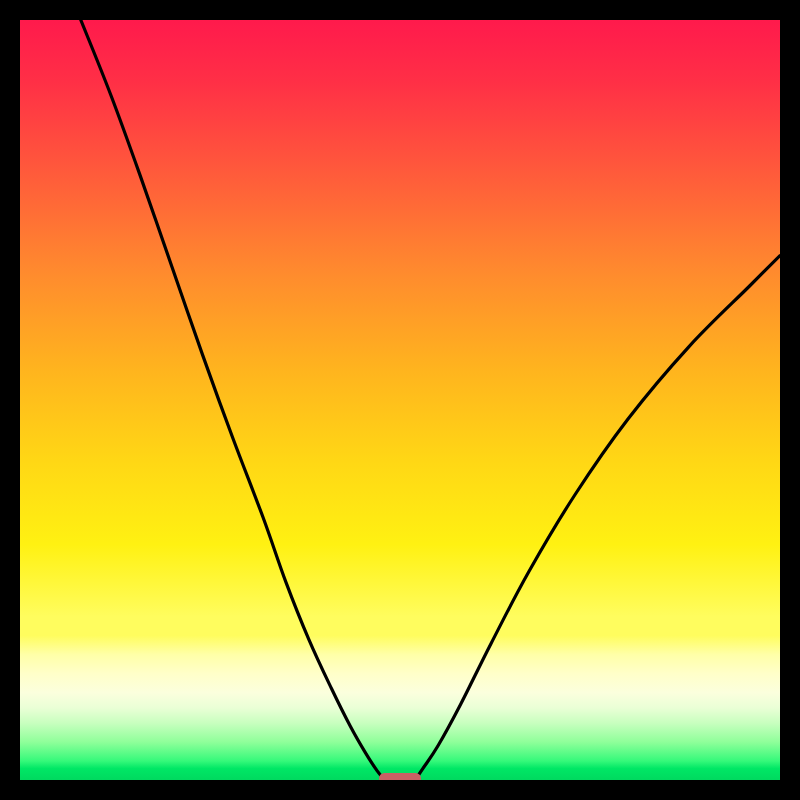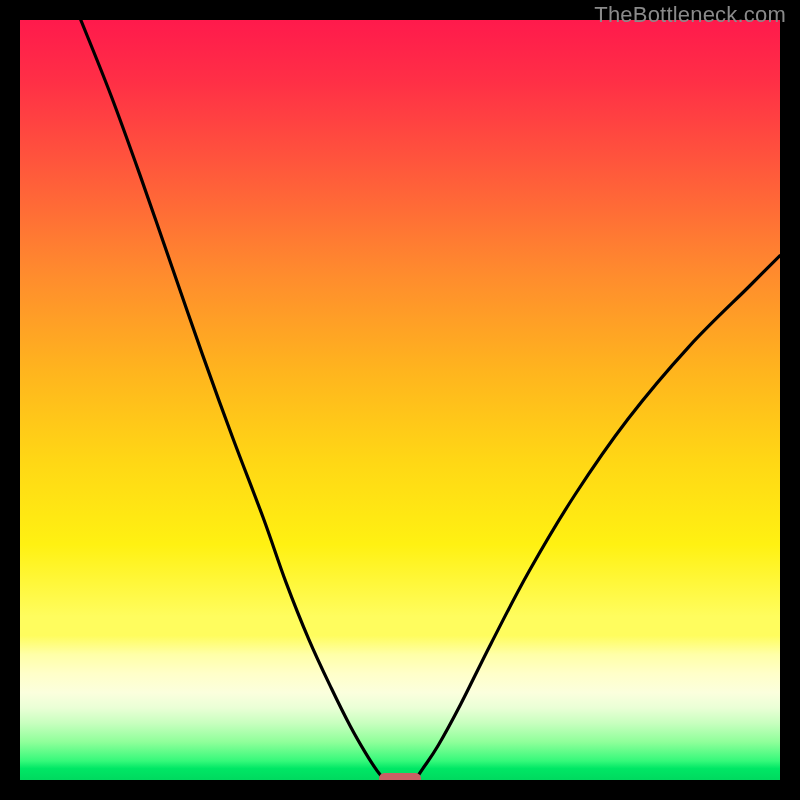--- a/index.html
+++ b/index.html
@@ -77,14 +77,13 @@
     <div class="gradient"></div>
 
     <svg class="curves" viewBox="0 0 760 760" preserveAspectRatio="none">
       <path d="M 60.800000000000004 0 C 66.272 13.68 80.256 47.272 91.2 76 C 102.144 104.72800000000001 110.656 128.82000000000002 121.60000000000001 159.60000000000002 C 132.544 190.38000000000002 141.056 215.536 152 247 C 162.944 278.464 171.45600000000002 303.62 182.4 334.4 C 193.344 365.17999999999995 201.85600000000002 388.58799999999997 212.8 418 C 223.744 447.41200000000003 233.62400000000002 471.808 243.20000000000002 497.8 C 252.776 523.792 257.79200000000003 540.512 266 562.4 C 274.20799999999997 584.288 280.59200000000004 600.2479999999999 288.8 619.4 C 297.008 638.552 304.07599999999996 653.068 311.59999999999997 668.8 C 319.12399999999997 684.5319999999999 324.444 695.1719999999999 330.6 706.8 C 336.75600000000003 718.428 341.012 725.4656 345.8 733.4 C 350.588 741.3344 353.78 746.092 357.2 750.88 C 360.62 755.668 363.432 758.3584 364.8 760" fill="none" stroke="#000" stroke-width="3.2" stroke-linecap="round"></path>
       <path d="M 395.2 760 C 396.568 757.948 398.696 754.7560000000001 402.8 748.6 C 406.904 742.444 411.1600000000001 737.428 418.00000000000006 725.8 C 424.84000000000003 714.1719999999999 431.224 702.468 440.79999999999995 684 C 450.3759999999999 665.532 458.888 647.1400000000001 471.2 623.2 C 483.512 599.26 494.15200000000004 577.676 509.20000000000005 551 C 524.248 524.324 537.016 502.36 554.8 475 C 572.584 447.64 587.48 425.676 608 399 C 628.52 372.324 646.9119999999999 350.74 668.8 326.8 C 690.688 302.86 713.184 282.416 729.6 266 C 746.0160000000001 249.584 754.528 241.07200000000003 760 235.60000000000002" fill="none" stroke="#000" stroke-width="3.2" stroke-linecap="round"></path>
     </svg>
 
     <div class="marker" style="left: 359.1px; width: 41.8px; height: 11px; bottom: -4px; background: rgb(201, 96, 100);"></div>
   </div>
 
-  <div class="watermark">TheBottleneck.com</div>
 </div>
 
 </body></html>

